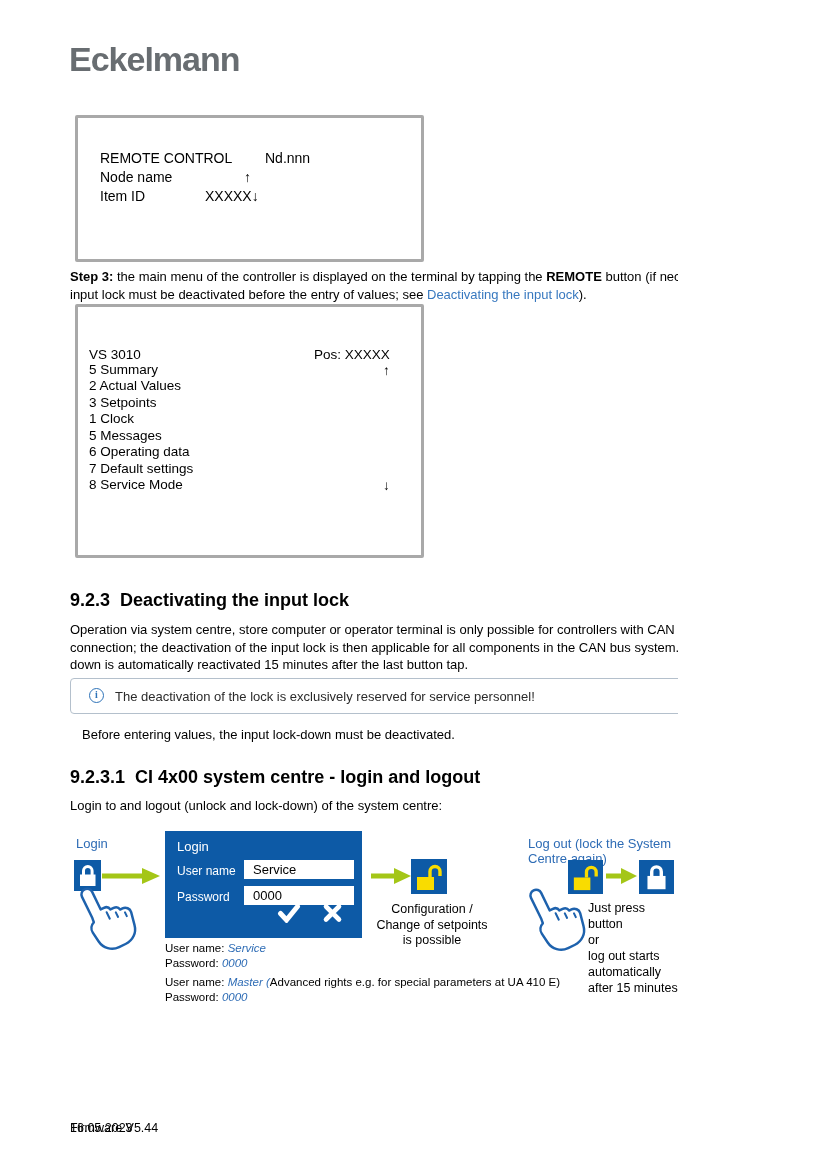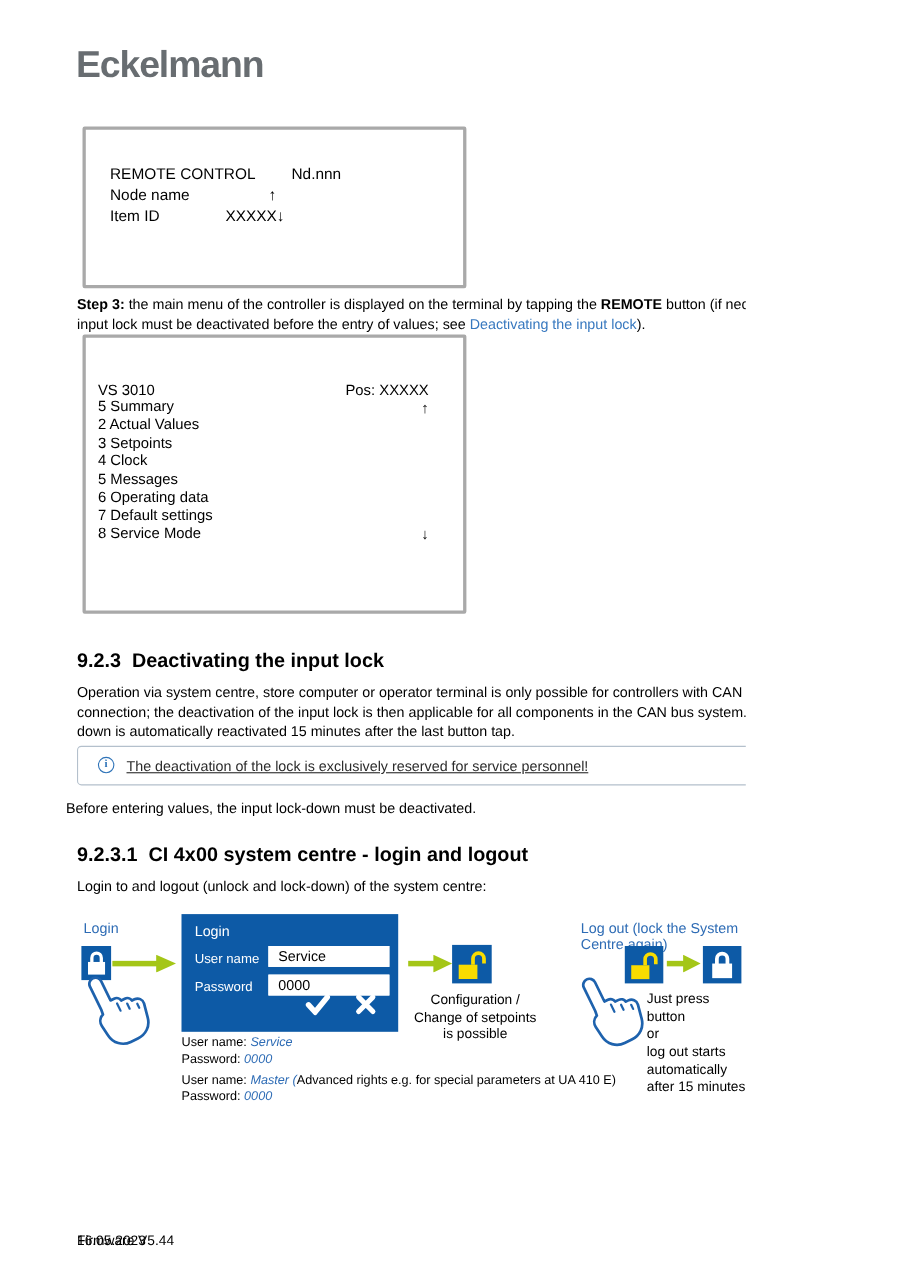--- a/index.html
+++ b/index.html
@@ -25,28 +25,28 @@
 
   .menu-list { position:absolute; left:11px; top:55px; font-size:13.5px; line-height:16.45px; }
   .heading { position:absolute; font-size:18px; font-weight:bold; color:#000; }
   .heading .num { margin-right:10px; }
 
   .body923 { left:70px; top:621px; width:697px; }
   .notebox {
     left:70px; top:678px; width:687px; height:36px;
     border:1px solid #b4c0cc; border-radius:4px; background:#fff;
   }
-  .notebox .ntext { position:absolute; left:44px; top:10px; font-size:13px; color:#2b2b2b;text-decoration:underline; }
+  .notebox .ntext { position:absolute; left:44px; top:10px; font-size:13px; color:#2b2b2b; }
   .info-circle {
     position:absolute; left:18px; top:9px; width:15px; height:15px;
     border:1.6px solid #2e73b8; border-radius:50%;
     color:#2e73b8; font-size:10px; font-weight:bold; font-family:"Liberation Serif", serif;
     text-align:center; line-height:12px;
   }
-  .before-text { left:60px; top:726px; width:697px; }
+  .before-text { left:82px; top:726px; width:697px; }
   .intro-text { left:70px; top:797px; width:697px; }
 
   
   .dlabel { position:absolute; font-size:13px; color:#2e6cb5; }
   .lockbtn { position:absolute; background:#0d5aa6; }
   .loginpanel { position:absolute; left:165px; top:831px; width:197px; height:107px; background:#0d5aa6; }
   .loginpanel .ptitle { position:absolute; left:12px; top:8px; color:#fff; font-size:13px; }
   .loginpanel .plabel { position:absolute; color:#fff; font-size:12px; }
   .pinput { position:absolute; left:79px; width:110px; height:19px; background:#fff; border:1px solid #fff;
             font-size:13px; color:#000; padding:1px 0 0 8px; }
@@ -87,21 +87,21 @@
   </div>
 
   <div class="abs termbox t2">
     <span class="cell" style="left:11px; top:40px; font-size:13.5px;">VS 3010</span>
     <span class="cell" style="left:236px; top:40px; font-size:13.5px;">Pos: XXXXX</span>
     <span class="cell" style="left:305px; top:56px; font-size:13.5px;">↑</span>
     <div class="menu-list">
       <div>5 Summary</div>
       <div>2 Actual Values</div>
       <div>3 Setpoints</div>
-      <div>4 Clock</div>
+      <div>1 Clock</div>
       <div>5 Messages</div>
       <div>6 Operating data</div>
       <div>7 Default settings</div>
       <div>8 Service Mode</div>
     </div>
     <span class="cell" style="left:305px; top:171px; font-size:13.5px;">↓</span>
   </div>
 
   <div class="heading" style="left:70px; top:590px;">
     <span class="num">9.2.3</span><span>Deactivating the input lock</span>

